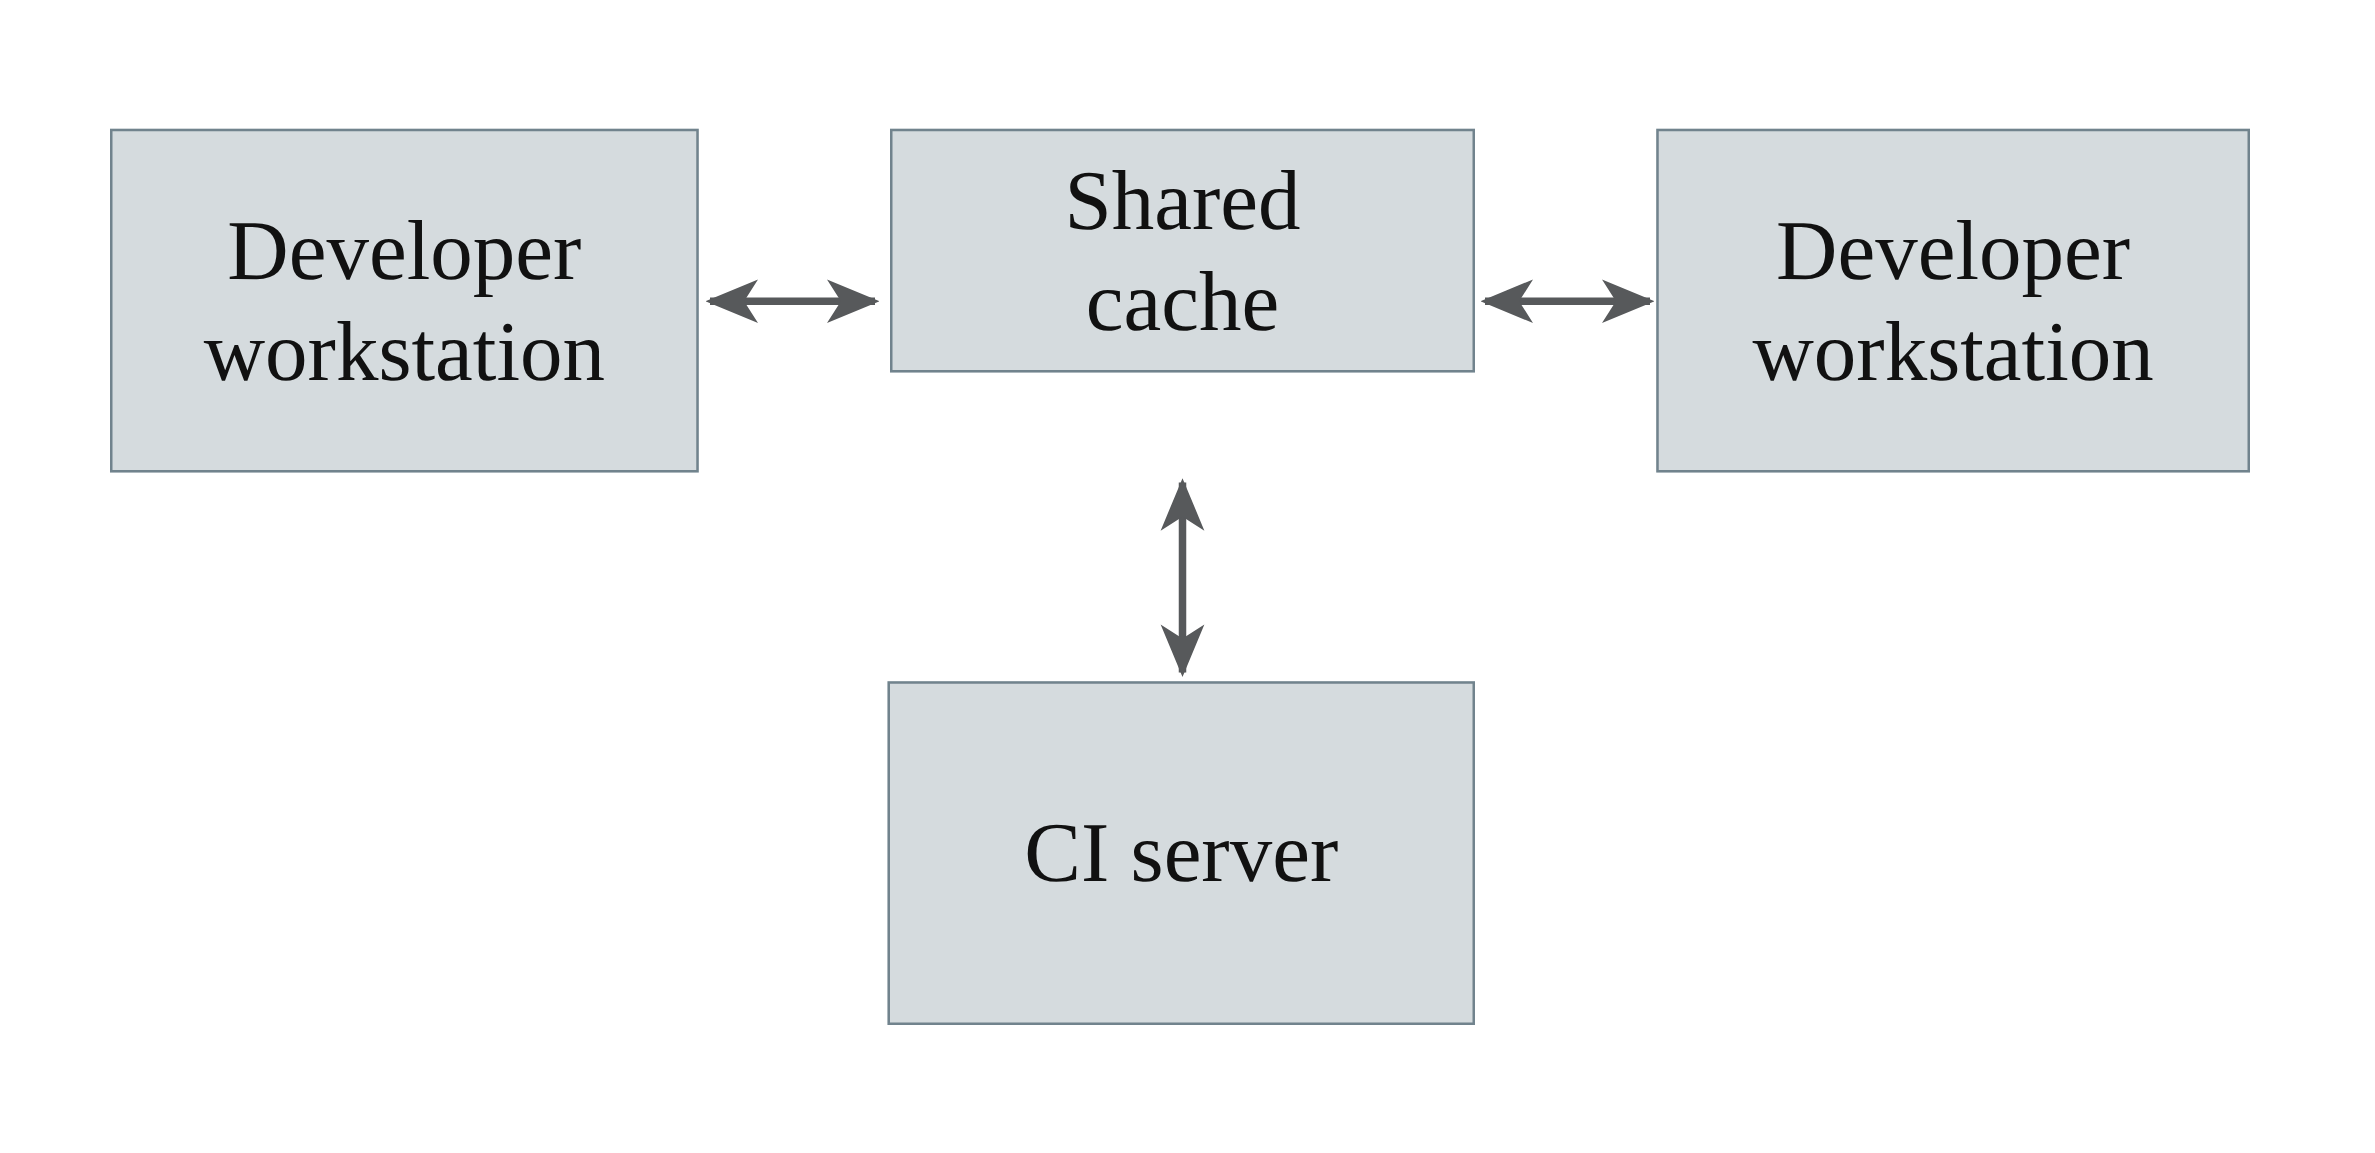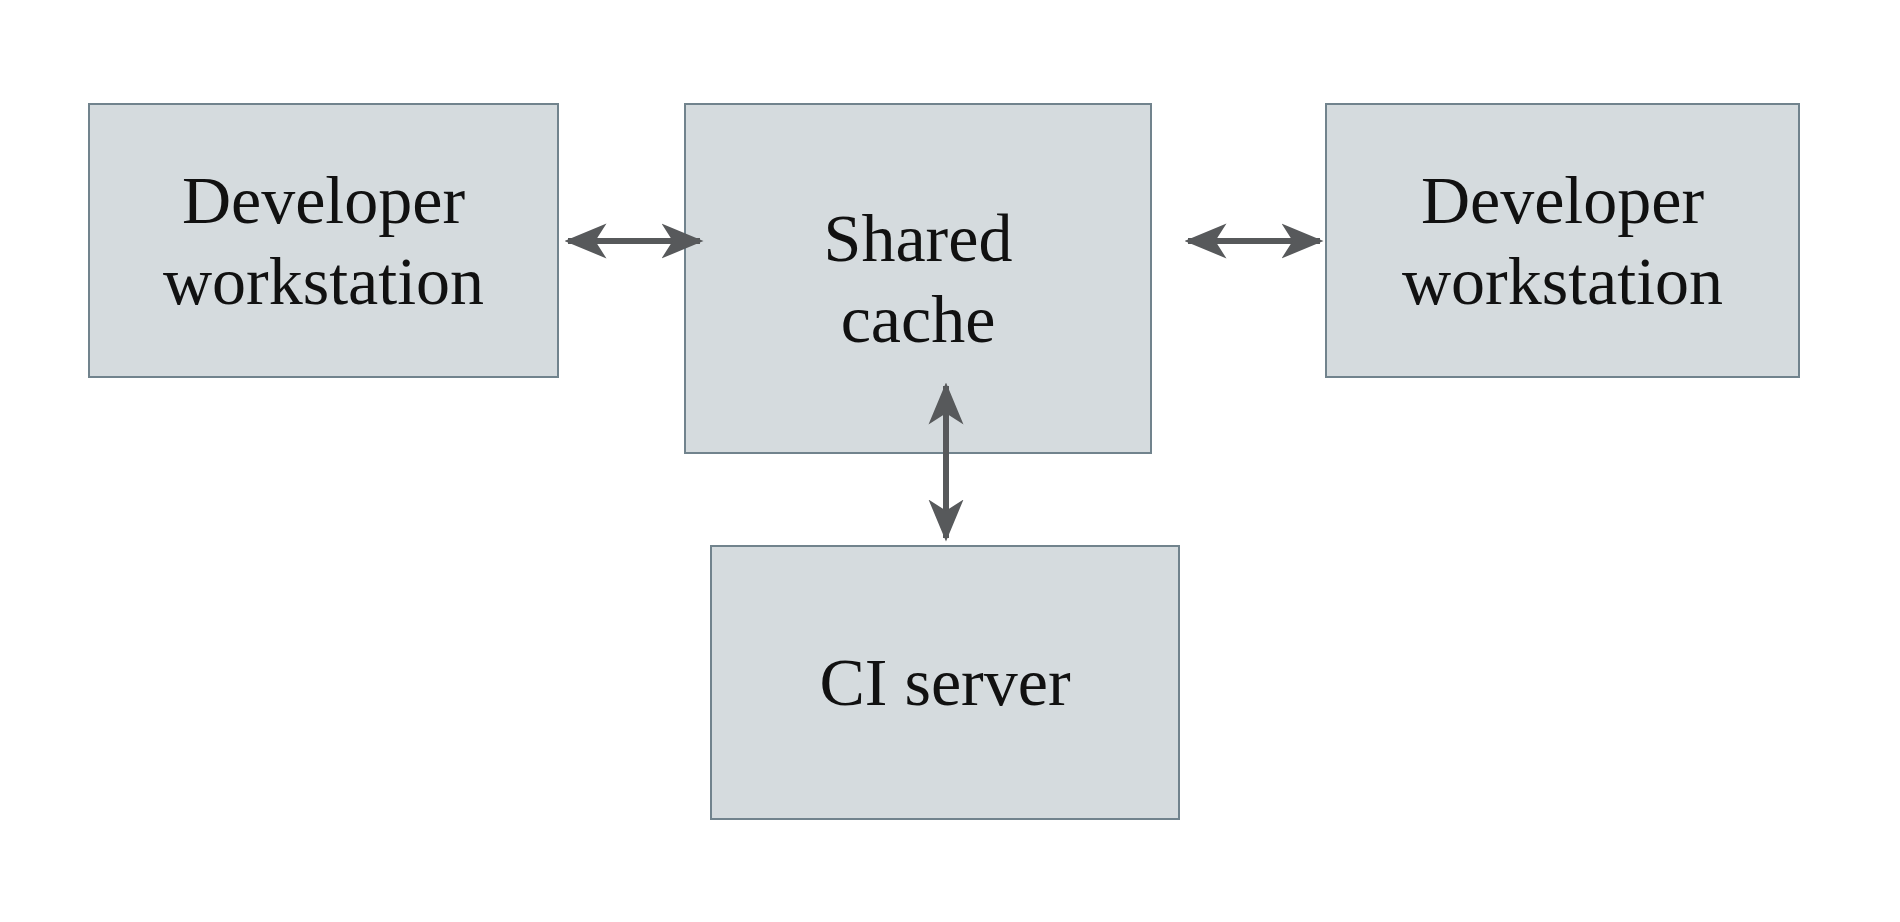--- a/index.html
+++ b/index.html
@@ -32,21 +32,21 @@
     font-family: Liberation Serif, serif;
   }
   .node-label {
     font-size: 68px;
     line-height: 1.18;
     color: var(--text);
     white-space: pre-line;
     letter-spacing: 0px;
   }
   .node-dev-left   { left:  88px; top: 103px; width: 471px; height: 275px; }
-  .node-cache      { left: 684px; top: 103px; width: 468px; height: 351px; }
+  .node-cache      { left: 712px; top: 103px; width: 468px; height: 195px; }
   .node-dev-right  { left:1325px; top: 103px; width: 475px; height: 275px; }
   .node-ci         { left: 710px; top: 545px; width: 470px; height: 275px; }
   .edges-layer {
     position: absolute;
     left: 0; top: 0;
     width: 1900px;
     height: 922px;
     pointer-events: none;
   }
   .edge {

